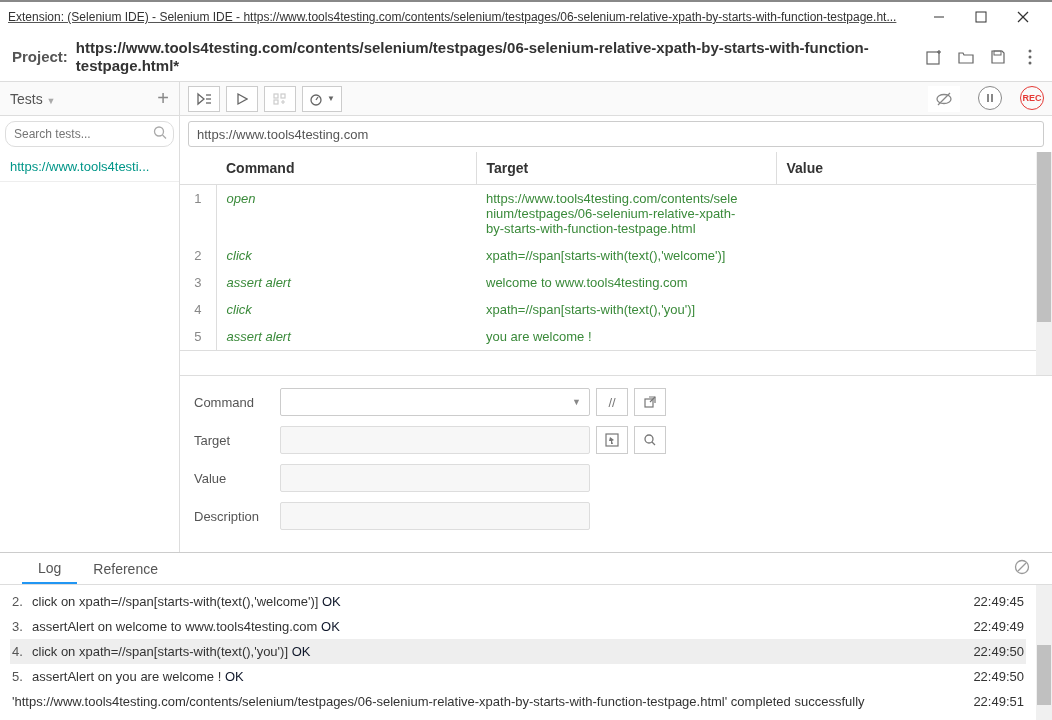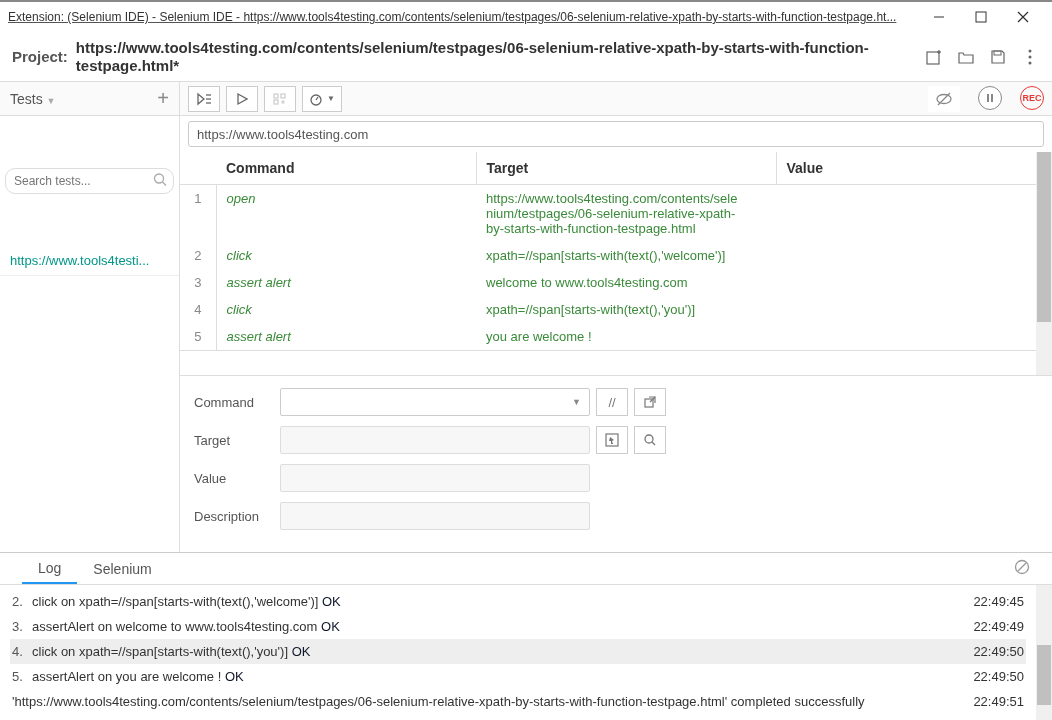--- a/index.html
+++ b/index.html
@@ -12,21 +12,21 @@
 .titlebar-btn svg { width: 12px; height: 12px; }
 
 .project-bar { height: 50px; display: flex; align-items: center; padding: 0 12px; border-bottom: 1px solid #ddd; }
 .project-label { font-size: 15px; font-weight: bold; color: #555; margin-right: 8px; }
 .project-title { font-size: 15px; font-weight: bold; color: #333; flex: 1; line-height: 1.2; }
 .project-icons { display: flex; gap: 12px; align-items: center; }
 .project-icon { width: 20px; height: 20px; display: flex; align-items: center; justify-content: center; color: #666; cursor: pointer; }
 
 .main-row { display: flex; height: 470px; }
 
-.sidebar { width: 180px; border-right: 1px solid #ddd; display: flex; flex-direction: column; gap: 47px; }
+.sidebar { width: 180px; border-right: 1px solid #ddd; display: flex; flex-direction: column; }
 .sidebar-header { height: 34px; display: flex; align-items: center; padding: 0 10px; border-bottom: 1px solid #ddd; background: #fafafa; }
 .sidebar-header-title { font-size: 14px; color: #555; }
 .sidebar-header .plus { margin-left: auto; font-size: 20px; color: #888; cursor: pointer; }
 .sidebar-search { height: 36px; padding: 5px; position: relative; }
 .sidebar-search input { width: 100%; height: 26px; border: 1px solid #ddd; border-radius: 10px; padding: 0 24px 0 8px; font-size: 12px; }
 .sidebar-search .search-icon { position: absolute; right: 12px; top: 50%; transform: translateY(-50%); color: #aaa; }
 .sidebar-item { height: 30px; display: flex; align-items: center; padding: 0 10px; font-size: 13px; color: #009688; border-bottom: 1px solid #eee; white-space: nowrap; overflow: hidden; text-overflow: ellipsis; }
 
 .content { flex: 1; display: flex; flex-direction: column; }
 
@@ -288,21 +288,21 @@
         <span class="form-label">Description</span>
         <div class="form-input"></div>
       </div>
     </div>
   </div>
 </div>
 
 <div class="log-section">
   <div class="log-tabs">
     <div class="log-tab active">Log</div>
-    <div class="log-tab">Selenium</div>
+    <div class="log-tab">Reference</div>
     <div class="clear"><svg width="16" height="16" viewBox="0 0 16 16">
           <circle cx="8" cy="8" r="6.5" fill="none" stroke="#999" stroke-width="1.3"></circle>
           <line x1="4" y1="12" x2="12" y2="4" stroke="#999" stroke-width="1.3"></line>
         </svg></div>
   </div>
   <div style="display:flex;flex:1;overflow:hidden;">
     <div class="log-body" id="log-body">
         <div class="log-row">
           <span class="log-num">2.</span>
           <span class="log-text">click on xpath=//span[starts-with(text(),'welcome')] <span class="ok">OK</span></span>

